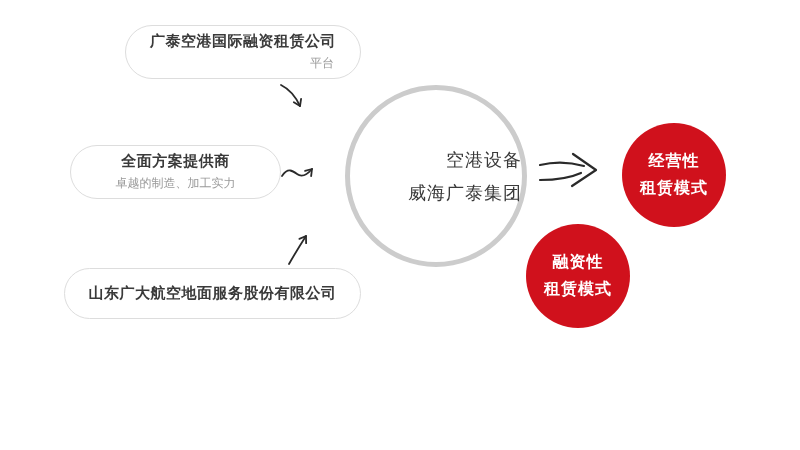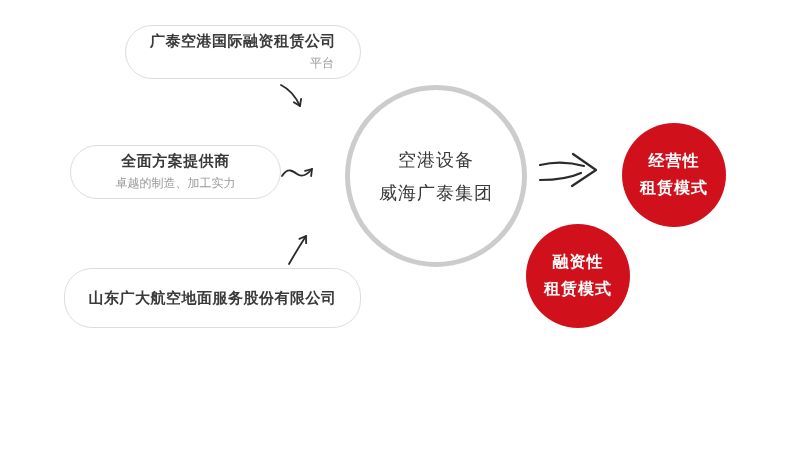--- a/index.html
+++ b/index.html
@@ -10,27 +10,27 @@
 
   
   .src-box { position:absolute; background:#fff; border:1px solid var(--box-border,#dddddd);
              border-radius:28px; display:flex; flex-direction:column; justify-content:center; gap:4px; }
   .src-title { font-size:15px; font-weight:bold; color:var(--title,#3a3a3a); text-align:center; letter-spacing:.5px; white-space:nowrap; }
   .src-sub { font-size:12px; color:var(--subtitle,#999999); white-space:nowrap; }
   .sub-right { text-align:right; padding-right:10px; }
   .sub-center { text-align:center; }
   #box1 { left:125px; top:25px;  width:236px; height:54px; padding:6px 16px; }
   #box2 { left:70px;  top:145px; width:211px; height:54px; padding:6px 12px; }
-  #box3 { left:64px;  top:268px; width:297px; height:60px; padding:7px 16px; }
+  #box3 { left:64px;  top:268px; width:297px; height:51px; padding:7px 16px; }
   #box3 .src-sub { padding-right:20px; }
 
   
   .center-circle { position:absolute; left:345px; top:85px; width:182px; height:182px;
                    border:5px solid var(--circle-border,#cccccc); border-radius:50%; background:#fff;
-                   display:flex; flex-direction:column; align-items:center; justify-content:center; gap:9px; }
+                   display:flex; flex-direction:column; align-items:flex-end; justify-content:center; gap:9px; }
   .center-circle span { font-size:18px; color:var(--title,#333333); letter-spacing:1px; white-space:nowrap; }
 
   
   .mode-circle { position:absolute; width:104px; height:104px; border-radius:50%;
                  background:var(--accent-red,#d0111c); color:#ffffff;
                  display:flex; flex-direction:column; align-items:center; justify-content:center; gap:6px; }
   .mode-circle span { font-size:16px; font-weight:bold; letter-spacing:1px; white-space:nowrap; }
   #mode1 { left:526px; top:7px; }
   #mode2 { left:622px; top:123px; }
   #mode3 { left:526px; top:224px; }

